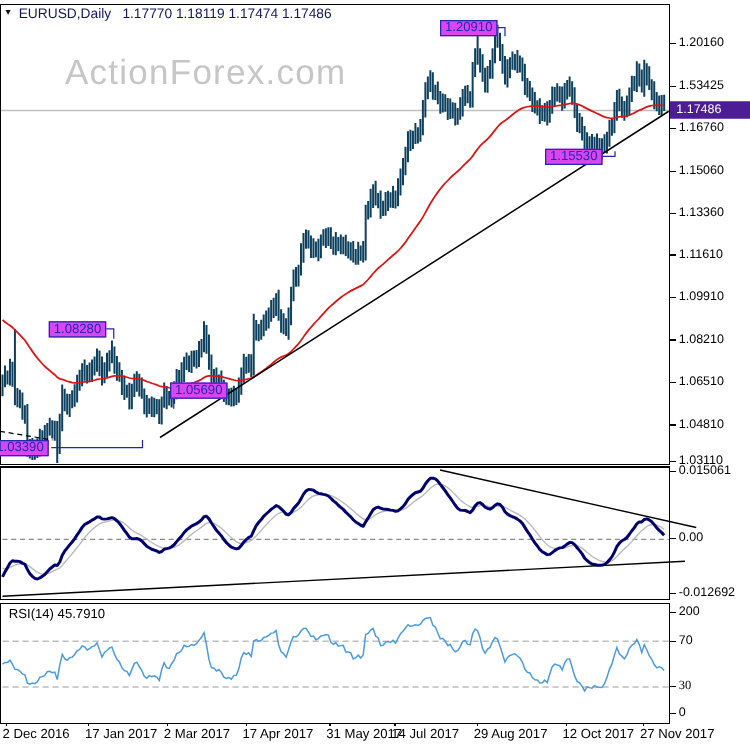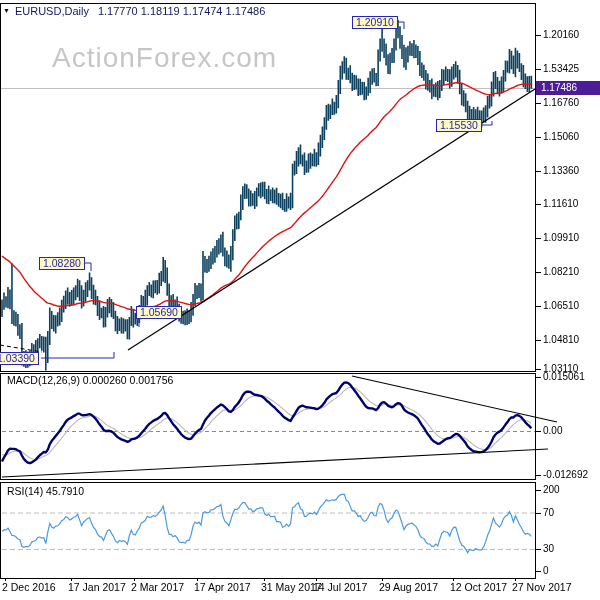--- a/index.html
+++ b/index.html
@@ -11,21 +11,21 @@
   #title-arrow{font-size:7px;vertical-align:2px;margin-right:5px;color:#111;}
   #title-symbol{margin-right:9px;}
   #watermark{left:52px;top:42px;font-size:28px;color:#c6c6c6;letter-spacing:1px;}
   .panel-label{font-size:10.5px;color:#000;}
   #macd-label{left:7px;top:374px;}
   #rsi-label{left:7px;top:485px;}
   .ylab{font-size:10px;color:#000;height:12px;line-height:12px;left:543px;}
   .xlab{font-size:10.5px;color:#000;top:581px;}
   #price-box{left:536px;top:81px;width:64px;height:14px;background:#4c1d95;color:#fff;
     font-size:10px;line-height:14px;padding-left:5px;box-sizing:border-box;}
-  .swing-label{position:absolute;border:1px solid #2626b0;color:#2626b0;background:#fef9c3;
+  .swing-label{position:absolute;border:1px solid #2626b0;color:#2626b0;background:#d946ef;
     font-size:10.5px;line-height:11px;padding:0 3px;height:13px;box-sizing:border-box;}
 </style>
 </head>
 <body>
 
 <div id="chart-root">
   <svg id="chart-svg" width="600" height="600">
       <line x1="0" y1="88.47999999999998" x2="535" y2="88.47999999999998" stroke="#c0c0c0" stroke-width="1.2"></line>
       <path d="M2,299.6L2,316.9M3.99,292.4L3.99,309.8M5.98,296.3L5.98,307.5M7.97,287.0L7.97,308.3M9.96,289.4L9.96,309.3M11.95,263.2L11.95,324.1M13.94,310.3L13.94,325.7M15.93,311.7L15.93,326.6M17.92,313.9L17.92,335.7M19.91,324.2L19.91,339.0M21.9,323.1L21.9,365.4M23.89,351.1L23.89,366.7M25.88,350.3L25.88,368.0M27.87,351.5L27.87,367.8M29.86,350.5L29.86,366.3M31.85,343.0L31.85,365.2M33.84,344.2L33.84,356.0M35.83,340.0L35.83,355.8M37.82,338.3L37.82,356.0M39.81,334.1L39.81,348.3M41.8,336.1L41.8,350.7M43.79,336.6L43.79,352.5M45.78,336.7L45.78,370.4M47.77,331.0L47.77,363.1M49.76,307.5L49.76,344.9M51.75,311.0L51.75,328.9M53.74,314.9L53.74,331.5M55.73,315.2L55.73,333.6M57.72,312.2L57.72,326.6M59.71,307.4L59.71,325.4M61.7,299.7L61.7,322.0M63.69,295.8L63.69,312.6M65.68,290.5L65.68,308.9M67.67,287.6L67.67,304.6M69.66,292.0L69.66,306.8M71.65,289.9L71.65,305.7M73.64,287.5L73.64,305.6M75.63,285.2L75.63,300.3M77.62,278.7L77.62,297.3M79.61,280.3L79.61,301.0M81.6,285.2L81.6,308.4M83.59,289.8L83.59,306.6M85.58,282.2L85.58,301.7M87.57,280.2L87.57,297.1M89.56,272.4L89.56,290.5M91.55,277.2L91.55,298.9M93.54,284.8L93.54,304.5M95.53,289.7L95.53,305.3M97.52,295.9L97.52,316.0M99.51,300.3L99.51,319.9M101.5,307.8L101.5,318.2M103.49,306.1L103.49,327.6M105.48,306.9L105.48,327.3M107.47,299.0L107.47,317.5M109.46,296.9L109.46,313.3M111.45,298.9L111.45,317.2M113.44,301.9L113.44,318.9M115.43,310.7L115.43,331.3M117.42,316.0L117.42,334.0M119.41,318.6L119.41,331.1M121.4,317.2L121.4,333.6M123.39,318.2L123.39,333.7M125.38,319.2L125.38,331.4M127.37,319.3L127.37,339.2M129.36,317.1L129.36,339.6M131.35,305.9L131.35,326.1M133.34,308.8L133.34,327.4M135.33,312.7L135.33,324.4M137.32,309.3L137.32,326.0M139.31,305.0L139.31,322.9M141.3,295.1L141.3,319.3M143.29,295.9L143.29,307.5M145.28,289.8L145.28,307.9M147.27,285.3L147.27,305.6M149.26,281.9L149.26,295.9M151.25,284.4L151.25,297.6M153.24,280.5L153.24,298.3M155.23,280.3L155.23,293.3M157.22,280.0L157.22,294.8M159.21,272.8L159.21,293.6M161.2,271.1L161.2,286.0M163.19,257.0L163.19,281.8M165.18,259.9L165.18,282.9M167.17,267.5L167.17,295.8M169.16,283.5L169.16,307.8M171.15,295.2L171.15,309.6M173.14,294.0L173.14,311.8M175.13,299.6L175.13,312.3M177.12,296.4L177.12,316.4M179.11,303.7L179.11,321.6M181.1,308.0L181.1,323.8M183.09,310.8L183.09,324.2M185.08,310.2L185.08,325.2M187.07,308.5L187.07,325.0M189.06,310.4L189.06,324.0M191.05,302.0L191.05,322.2M193.04,294.0L193.04,315.7M195.03,283.0L195.03,306.1M197.02,285.3L197.02,298.9M199.01,283.1L199.01,298.1M201,283.4L201,301.8M202.99,251.0L202.99,300.3M204.98,255.9L204.98,272.4M206.97,259.1L206.97,273.0M208.96,255.7L208.96,271.7M210.95,251.6L210.95,268.9M212.94,248.3L212.94,264.5M214.93,245.9L214.93,262.7M216.92,240.0L216.92,257.4M218.91,238.2L218.91,254.4M220.9,234.5L220.9,252.7M222.89,231.7L222.89,256.6M224.88,247.4L224.88,266.2M226.87,250.6L226.87,267.4M228.86,254.5L228.86,268.7M230.85,246.0L230.85,271.8M232.84,229.3L232.84,260.2M234.83,215.6L234.83,240.9M236.82,213.5L236.82,229.4M238.81,211.8L238.81,229.1M240.8,194.6L240.8,220.3M242.79,186.3L242.79,210.1M244.78,183.5L244.78,199.0M246.77,184.2L246.77,198.8M248.76,188.4L248.76,206.4M250.75,190.5L250.75,206.4M252.74,193.2L252.74,205.8M254.73,190.9L254.73,209.0M256.72,187.6L256.72,206.5M258.71,183.3L258.71,196.6M260.7,182.5L260.7,198.3M262.69,181.7L262.69,196.8M264.68,181.8L264.68,199.2M266.67,189.1L266.67,203.7M268.66,185.6L268.66,204.2M270.65,189.5L270.65,200.9M272.64,187.6L272.64,203.3M274.63,189.4L274.63,203.4M276.62,187.7L276.62,204.7M278.61,192.9L278.61,206.8M280.6,193.7L280.6,208.3M282.59,192.7L282.59,209.9M284.58,199.1L284.58,211.7M286.57,193.3L286.57,211.7M288.56,196.4L288.56,208.5M290.55,192.7L290.55,210.0M292.54,163.7L292.54,208.3M294.53,160.8L294.53,175.5M296.52,151.0L296.52,174.0M298.51,147.3L298.51,166.4M300.5,144.6L300.5,164.3M302.49,154.4L302.49,166.6M304.48,152.4L304.48,175.0M306.47,160.5L306.47,172.8M308.46,153.6L308.46,172.5M310.45,152.6L310.45,168.8M312.44,153.8L312.44,166.2M314.43,148.8L314.43,166.4M316.42,152.3L316.42,166.8M318.41,142.6L318.41,164.9M320.4,134.8L320.4,156.4M322.39,126.4L322.39,148.1M324.38,117.3L324.38,140.1M326.37,105.0L326.37,129.7M328.36,103.8L328.36,120.7M330.35,104.6L330.35,119.1M332.34,98.4L332.34,115.1M334.33,101.8L334.33,114.8M336.32,95.1L336.32,113.4M338.31,79.9L338.31,108.2M340.3,65.8L340.3,93.9M342.29,61.2L342.29,79.4M344.28,56.2L344.28,73.6M346.27,57.8L346.27,79.8M348.26,67.8L348.26,79.9M350.25,65.2L350.25,83.3M352.24,72.8L352.24,91.0M354.23,74.8L354.23,90.0M356.22,75.3L356.22,89.4M358.21,78.4L358.21,95.9M360.2,78.8L360.2,95.2M362.19,81.8L362.19,94.8M364.18,82.1L364.18,100.3M366.17,86.4L366.17,99.8M368.16,77.8L368.16,95.7M370.15,71.2L370.15,93.1M372.14,68.6L372.14,84.8M374.13,68.0L374.13,82.6M376.12,73.0L376.12,86.2M378.11,49.6L378.11,86.0M380.1,38.6L380.1,61.6M382.09,24.2L382.09,51.8M384.08,38.6L384.08,58.0M386.07,43.4L386.07,65.4M388.06,54.2L388.06,74.0M390.05,52.7L390.05,74.2M392.04,47.9L392.04,62.9M394.03,38.5L394.03,63.0M396.02,24.2L396.02,50.6M398.01,19.8L398.01,38.2M400,26.2L400,48.8M401.99,35.1L401.99,58.9M403.98,44.7L403.98,67.6M405.97,47.3L405.97,70.0M407.96,45.7L407.96,62.6M409.95,41.2L409.95,55.7M411.94,43.2L411.94,56.1M413.93,39.9L413.93,58.3M415.92,44.4L415.92,57.9M417.91,45.9L417.91,64.9M419.9,50.9L419.9,76.0M421.89,62.4L421.89,77.9M423.88,64.8L423.88,80.7M425.87,69.9L425.87,89.5M427.86,73.6L427.86,90.8M429.85,80.1L429.85,92.4M431.84,78.5L431.84,99.2M433.83,84.2L433.83,96.8M435.82,82.4L435.82,97.3M437.81,81.0L437.81,100.3M439.8,80.0L439.8,98.1M441.79,69.1L441.79,91.0M443.78,69.6L443.78,85.1M445.77,66.6L445.77,81.1M447.76,69.0L447.76,82.1M449.75,69.2L449.75,88.6M451.74,66.4L451.74,86.7M453.73,63.9L453.73,79.6M455.72,61.2L455.72,77.4M457.71,65.0L457.71,83.8M459.7,69.7L459.7,94.3M461.69,83.0L461.69,105.5M463.68,90.3L463.68,106.6M465.67,93.3L465.67,112.3M467.66,100.7L467.66,123.4M469.65,105.7L469.65,123.8M471.64,108.9L471.64,120.5M473.63,107.1L473.63,124.4M475.62,109.3L475.62,123.1M477.61,106.8L477.61,122.0M479.6,110.3L479.6,125.1M481.59,110.6L481.59,127.6M483.58,107.4L483.58,122.4M485.57,105.3L485.57,122.7M487.56,95.8L487.56,117.4M489.55,94.4L489.55,108.6M491.54,81.6L491.54,106.6M493.53,72.0L493.53,96.5M495.52,70.9L495.52,89.0M497.51,77.1L497.51,94.2M499.5,80.7L499.5,96.5M501.49,76.4L501.49,93.8M503.48,69.9L503.48,91.9M505.47,60.6L505.47,81.5M507.46,60.7L507.46,72.8M509.45,49.0L509.45,73.6M511.44,50.7L511.44,69.2M513.43,55.5L513.43,73.9M515.42,47.8L515.42,77.3M517.41,50.5L517.41,68.4M519.4,52.9L519.4,72.0M521.39,63.3L521.39,80.1M523.38,65.0L523.38,87.3M525.37,73.6L525.37,89.0M527.36,76.3L527.36,92.0M529.35,75.9L529.35,92.4M531.34,75.8L531.34,88.7" stroke="#0d405e" stroke-width="1.6" fill="none"></path>
       <polyline points="2.0,256.0 4.0,257.6 6.0,259.1 8.0,260.4 10.0,262.0 11.9,264.0 13.9,265.9 15.9,267.9 17.9,270.1 19.9,272.2 21.9,275.2 23.9,278.3 25.9,281.1 27.9,283.9 29.9,286.5 31.9,288.8 33.8,291.0 35.8,293.0 37.8,294.8 39.8,296.5 41.8,298.2 43.8,299.8 45.8,301.9 47.8,303.1 49.8,303.5 51.8,304.2 53.7,305.0 55.7,305.5 57.7,306.1 59.7,306.3 61.7,306.3 63.7,306.2 65.7,305.8 67.7,305.5 69.7,305.3 71.7,305.1 73.6,304.6 75.6,304.2 77.6,303.5 79.6,303.2 81.6,303.1 83.6,302.8 85.6,302.3 87.6,301.7 89.6,301.1 91.5,300.7 93.5,300.6 95.5,300.6 97.5,300.9 99.5,301.3 101.5,301.8 103.5,302.4 105.5,302.8 107.5,302.9 109.5,303.0 111.5,303.2 113.4,303.6 115.4,304.3 117.4,305.2 119.4,305.8 121.4,306.6 123.4,307.2 125.4,307.9 127.4,308.8 129.4,309.3 131.3,309.4 133.3,309.8 135.3,310.2 137.3,310.4 139.3,310.5 141.3,310.2 143.3,309.9 145.3,309.4 147.3,308.7 149.3,308.1 151.3,307.4 153.2,306.7 155.2,306.1 157.2,305.3 159.2,304.5 161.2,303.4 163.2,302.1 165.2,301.1 167.2,300.7 169.2,300.7 171.2,300.8 173.1,301.0 175.1,301.1 177.1,301.3 179.1,301.9 181.1,302.4 183.1,302.9 185.1,303.5 187.1,304.0 189.1,304.4 191.1,304.6 193.0,304.4 195.0,303.9 197.0,303.5 199.0,303.0 201.0,302.7 203.0,301.4 205.0,300.1 207.0,298.8 209.0,297.6 210.9,296.1 212.9,294.7 214.9,293.1 216.9,291.5 218.9,289.8 220.9,288.1 222.9,286.8 224.9,285.7 226.9,284.8 228.9,284.1 230.8,283.0 232.8,281.3 234.8,279.2 236.8,277.1 238.8,275.0 240.8,272.4 242.8,269.5 244.8,266.7 246.8,264.1 248.8,261.8 250.8,259.5 252.7,257.4 254.7,255.4 256.7,253.1 258.7,250.9 260.7,248.7 262.7,246.5 264.7,244.7 266.7,243.0 268.7,241.2 270.6,239.6 272.6,238.0 274.6,236.5 276.6,235.2 278.6,233.9 280.6,232.7 282.6,231.7 284.6,230.7 286.6,229.7 288.6,228.7 290.6,227.7 292.5,225.7 294.5,223.6 296.5,221.3 298.5,218.8 300.5,216.7 302.5,214.6 304.5,212.9 306.5,211.3 308.5,209.5 310.4,207.7 312.4,206.0 314.4,204.2 316.4,202.6 318.4,200.8 320.4,198.6 322.4,196.3 324.4,193.7 326.4,190.8 328.4,188.0 330.4,185.2 332.3,182.4 334.3,179.7 336.3,176.9 338.3,173.7 340.3,170.1 342.3,166.4 344.3,162.8 346.3,159.6 348.3,156.5 350.3,153.7 352.2,151.2 354.2,148.7 356.2,146.4 358.2,144.4 360.2,142.3 362.2,140.4 364.2,138.7 366.2,137.0 368.2,135.2 370.1,133.1 372.1,131.1 374.1,129.2 376.1,127.4 378.1,124.9 380.1,121.9 382.1,119.2 384.1,116.7 386.1,114.7 388.1,113.0 390.1,111.1 392.0,109.1 394.0,106.7 396.0,104.1 398.0,101.6 400.0,99.4 402.0,97.7 404.0,96.5 406.0,95.0 408.0,93.4 409.9,91.8 411.9,90.2 413.9,88.8 415.9,87.5 417.9,86.5 419.9,85.8 421.9,85.4 423.9,85.0 425.9,84.8 427.9,84.9 429.9,84.9 431.8,85.1 433.8,85.3 435.8,85.4 437.8,85.7 439.8,85.7 441.8,85.4 443.8,85.0 445.8,84.6 447.8,84.3 449.8,84.2 451.7,83.8 453.7,83.3 455.7,82.8 457.7,82.6 459.7,82.8 461.7,83.3 463.7,83.9 465.7,84.8 467.7,85.9 469.6,86.9 471.6,87.9 473.6,88.9 475.6,89.8 477.6,90.8 479.6,91.7 481.6,92.7 483.6,93.5 485.6,94.1 487.6,94.4 489.6,94.6 491.5,94.4 493.5,93.8 495.5,93.5 497.5,93.2 499.5,93.1 501.5,92.8 503.5,92.1 505.5,91.2 507.5,90.3 509.4,89.2 511.4,88.2 513.4,87.5 515.4,86.4 517.4,85.5 519.4,84.9 521.4,84.4 523.4,84.3 525.4,84.3 527.4,84.2 529.4,84.3 531.3,84.4" stroke="#dd1414" stroke-width="1.4" fill="none"></polyline>
@@ -73,21 +73,20 @@
       <polyline points="482,125 492,125 492,121" stroke="#2626b0" stroke-width="1" fill="none"></polyline>
       <polyline points="85,263 91,263 91,271" stroke="#2626b0" stroke-width="1" fill="none"></polyline>
       <polyline points="139,319 139,327" stroke="#2626b0" stroke-width="1" fill="none"></polyline>
       <polyline points="41,358 114,358 114,352" stroke="#2626b0" stroke-width="1" fill="none"></polyline>
     </svg>
 
   <div class="abs" id="title-bar"><span id="title-arrow">▼</span><span id="title-symbol">EURUSD,Daily</span><span id="title-quote">1.17770 1.18119 1.17474 1.17486</span></div>
 
   <div class="abs" id="watermark">ActionForex.com</div>
 
-  <div class="abs panel-label" id="macd-label">MACD(12,26,9) 0.000260 0.001756</div>
   <div class="abs panel-label" id="rsi-label">RSI(14) 45.7910</div>
 
   <div class="abs" id="price-box">1.17486</div>
 
   <div id="labels-layer">
       <div class="abs ylab" style="top: 29px;">1.20160</div>
       <div class="abs ylab" style="top: 63px;">1.53425</div>
       <div class="abs ylab" style="top: 97px;">1.16760</div>
       <div class="abs ylab" style="top: 131px;">1.15060</div>
       <div class="abs ylab" style="top: 165px;">1.13360</div>
@@ -95,21 +94,21 @@
       <div class="abs ylab" style="top: 232px;">1.09910</div>
       <div class="abs ylab" style="top: 266px;">1.08210</div>
       <div class="abs ylab" style="top: 300px;">1.06510</div>
       <div class="abs ylab" style="top: 334px;">1.04810</div>
       <div class="abs ylab" style="top: 363px;">1.03110</div>
       <div class="abs ylab" style="top: 371px;">0.015061</div>
       <div class="abs ylab" style="top: 425px;">0.00</div>
       <div class="abs ylab" style="top: 469px;">-0.012692</div>
       <div class="abs ylab" style="top: 484px;">200</div>
       <div class="abs ylab" style="top: 507px;">70</div>
-      <div class="abs ylab" style="top: 543px;">30</div>
+      <div class="abs ylab" style="top: 543px; font-family: Liberation Serif, serif;">30</div>
       <div class="abs ylab" style="top: 565px;">0</div>
       <div class="abs xlab" style="left: 2px;">2 Dec 2016</div>
       <div class="abs xlab" style="left: 68px;">17 Jan 2017</div>
       <div class="abs xlab" style="left: 131px;">2 Mar 2017</div>
       <div class="abs xlab" style="left: 194px;">17 Apr 2017</div>
       <div class="abs xlab" style="left: 261px;">31 May 2017</div>
       <div class="abs xlab" style="left: 313px;">14 Jul 2017</div>
       <div class="abs xlab" style="left: 379px;">29 Aug 2017</div>
       <div class="abs xlab" style="left: 450px;">12 Oct 2017</div>
       <div class="abs xlab" style="left: 512px;">27 Nov 2017</div>

